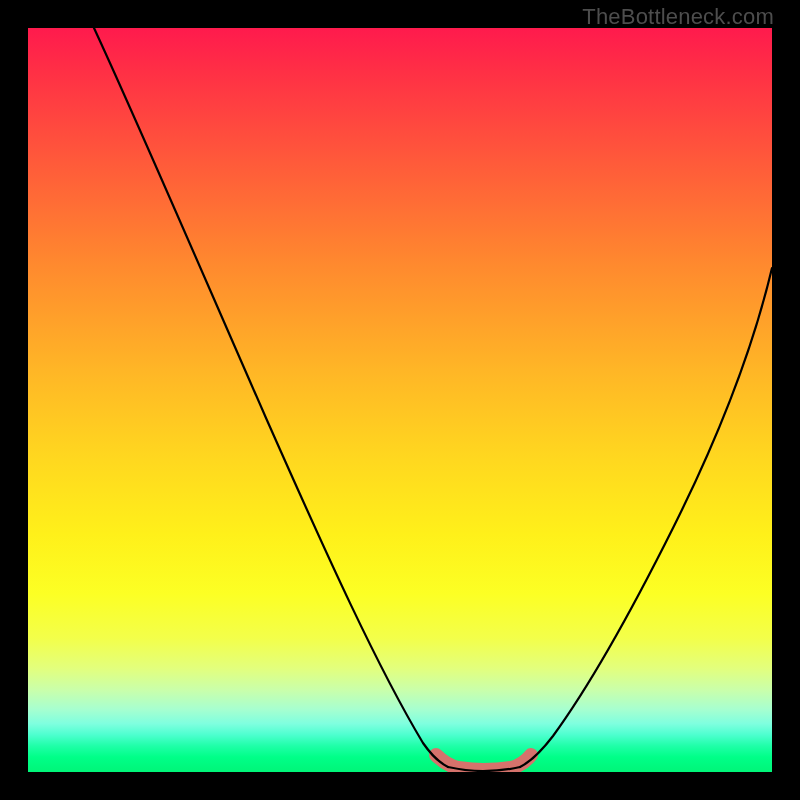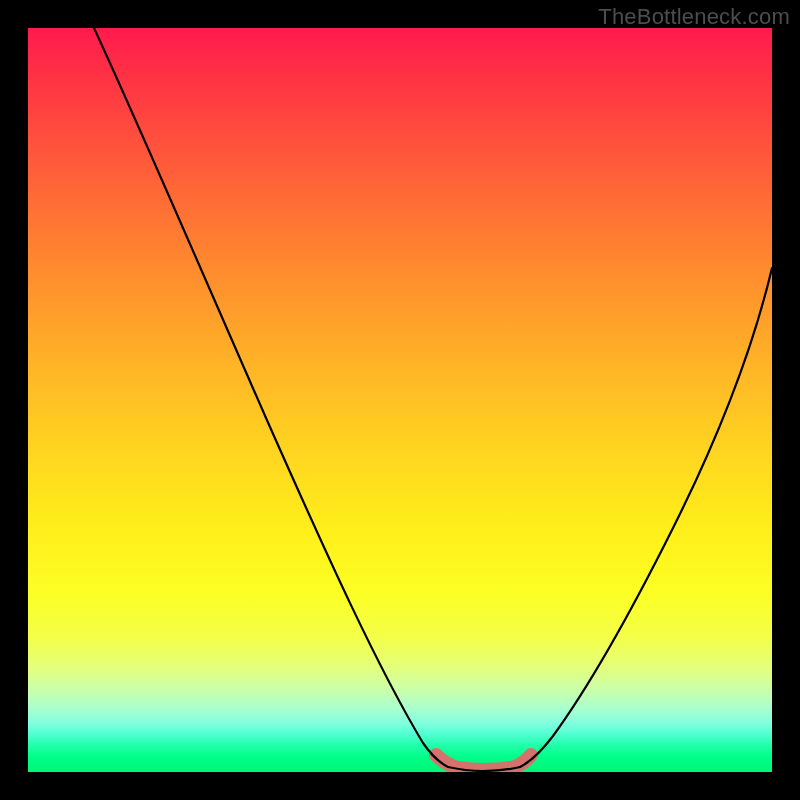--- a/index.html
+++ b/index.html
@@ -13,21 +13,21 @@
   }
   .frame {
     position: relative;
     width: 800px;
     height: 800px;
     background: #000;
   }
   .watermark {
     position: absolute;
     top: 4px;
-    right: 10px;
+    right: 26px;
     color: #4d4d4d;
     font-size: 22px;
     font-weight: 400;
     letter-spacing: 0.2px;
     z-index: 10;
   }
   .plot-area {
     position: absolute;
     left: 28px;
     top: 28px;

